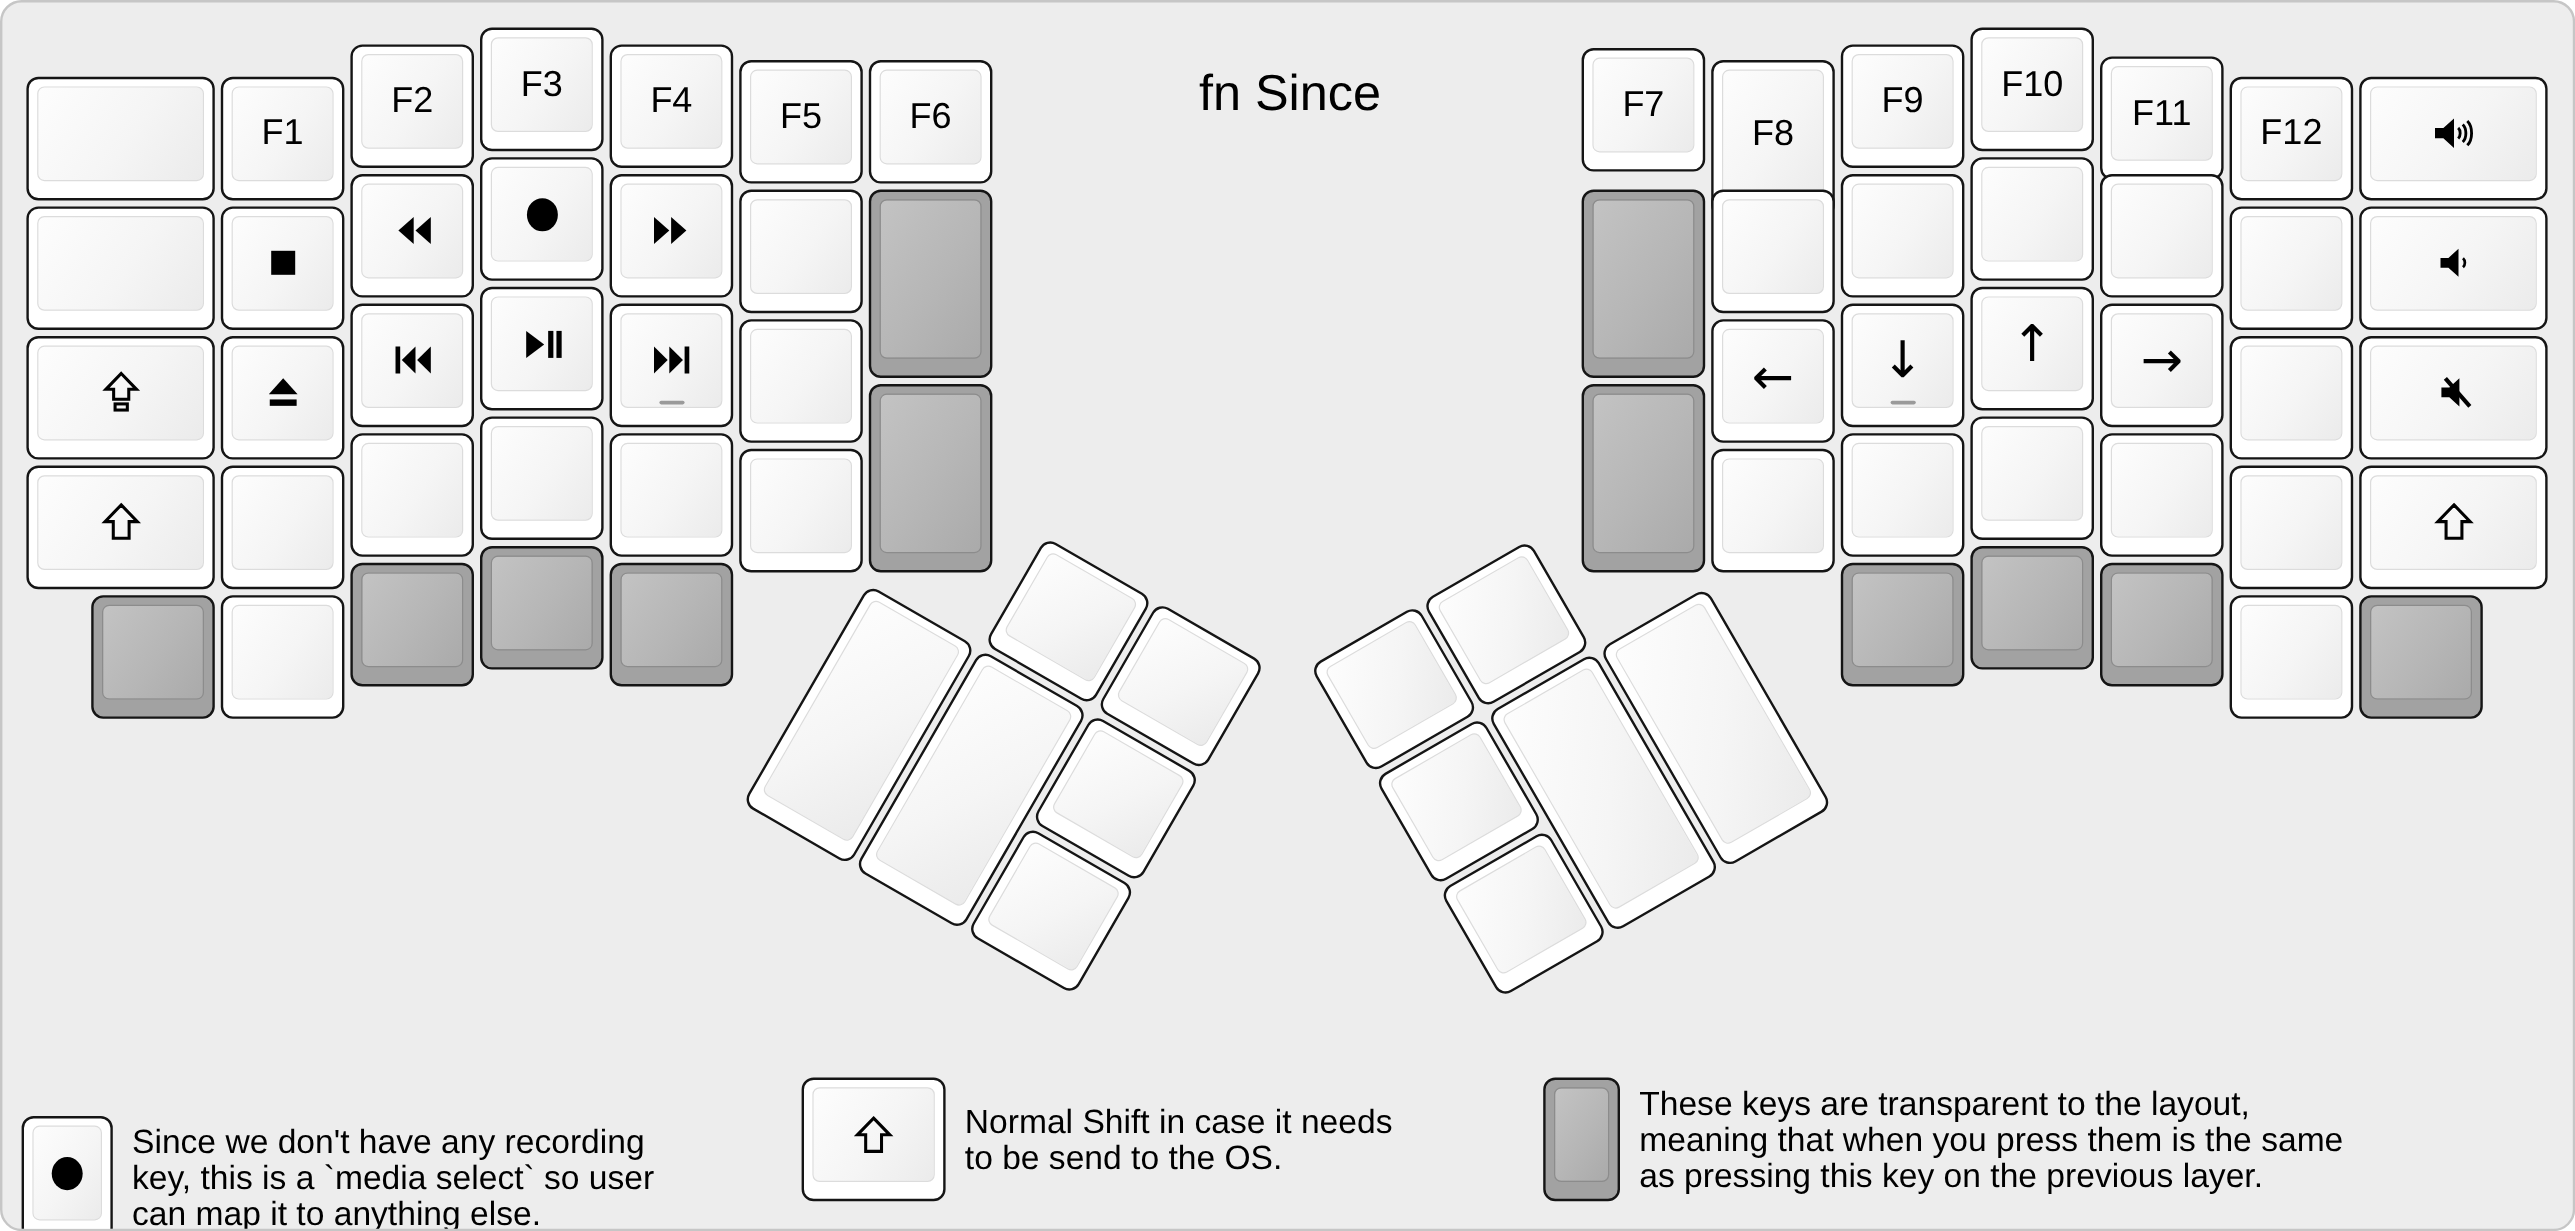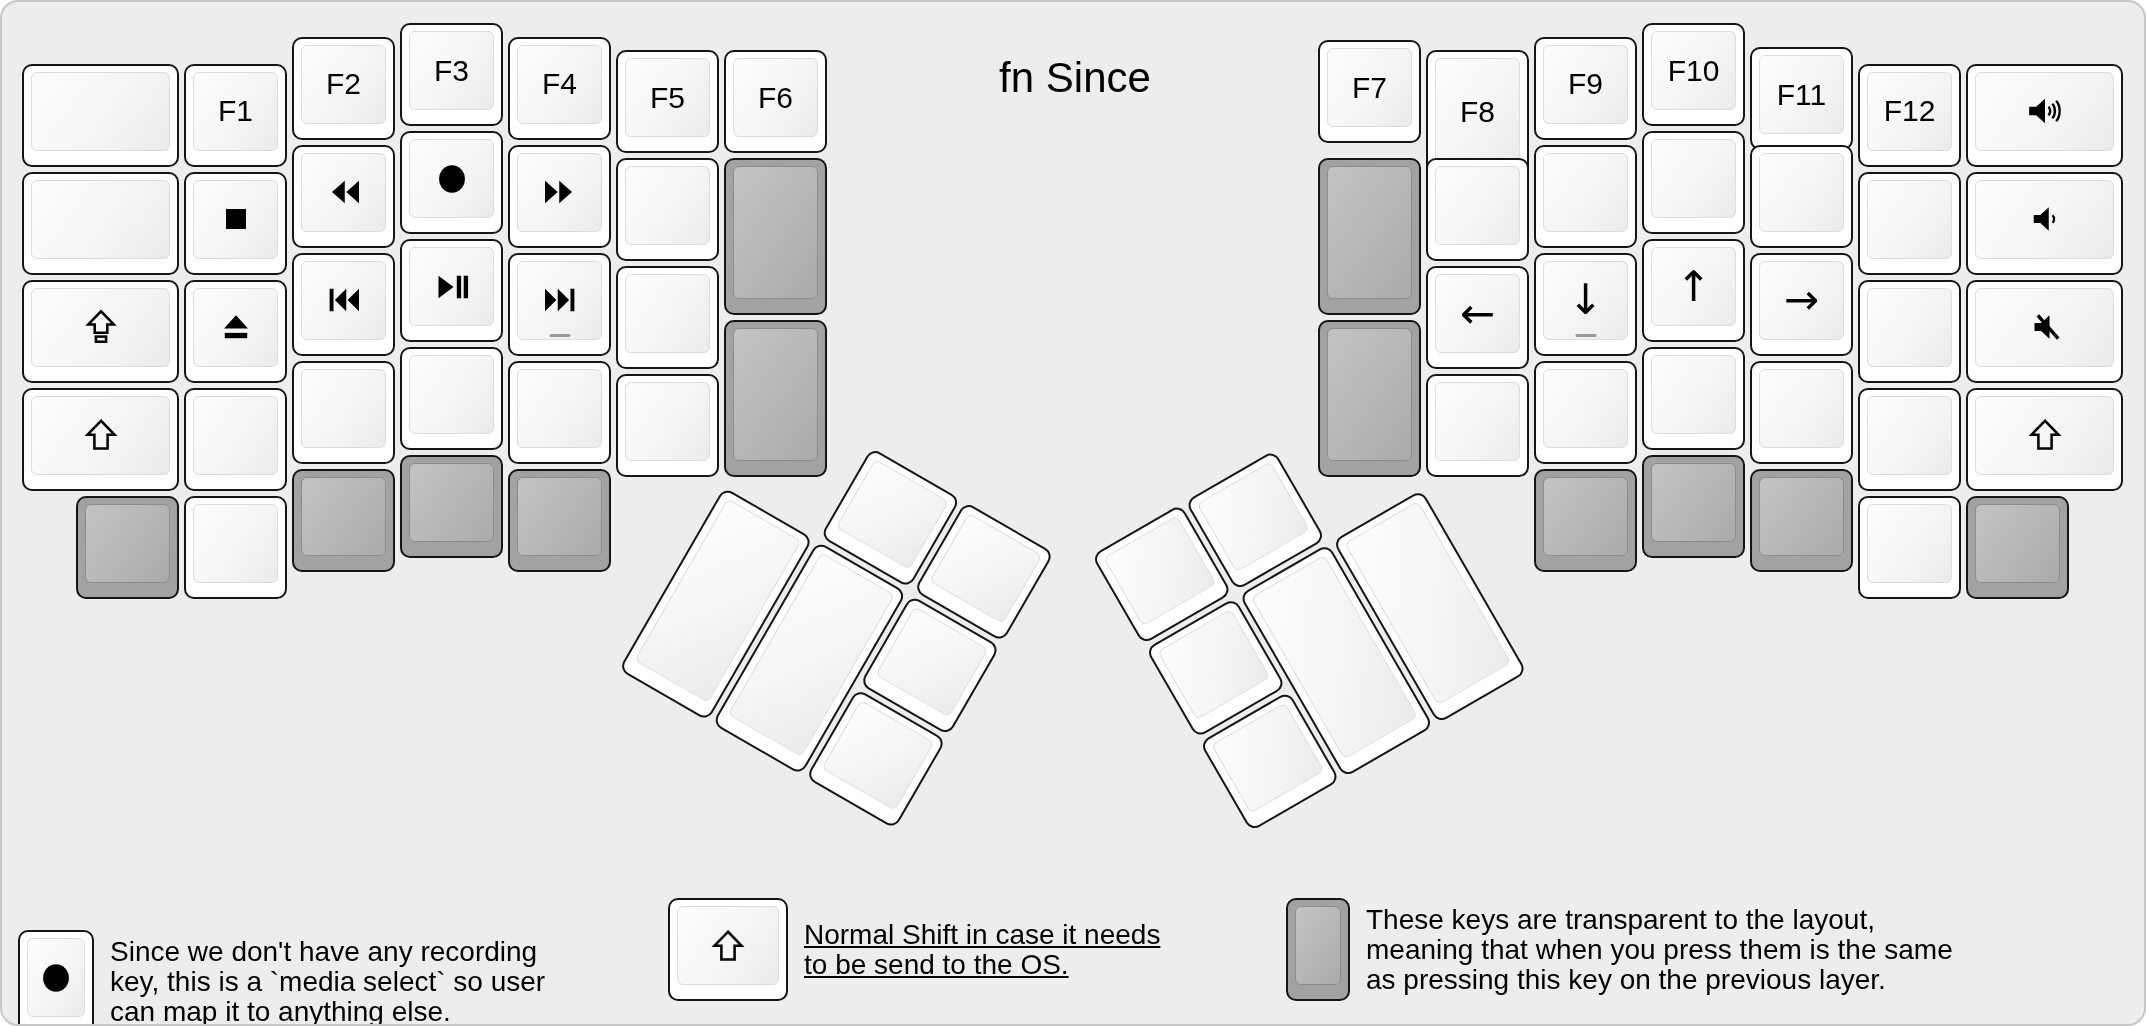--- a/index.html
+++ b/index.html
@@ -18,21 +18,21 @@
   .key.gray .keytop{background:linear-gradient(125deg,#c3c3c3 0%,#b6b6b6 55%,#aaaaaa 100%);border-color:#8c8c8c;}
   .flbl{font-size:30px;color:#000;line-height:1;}
   .glyph{display:flex;align-items:center;justify-content:center;}
   .glyph svg{display:block;}
   .arrow{font-family:"DejaVu Sans",sans-serif;font-size:42px;color:#000;line-height:1;}
   .homing{position:absolute;bottom:17px;left:50%;transform:translateX(-50%);
           width:21px;height:3px;background:#9a9a9a;border-radius:2px;}
   .legend-item{position:absolute;top:896px;display:flex;align-items:center;gap:16px;}
   .legend-item .sample{position:relative;height:103px;flex:none;}
   .legend-text{font-size:28px;line-height:30px;color:#000;white-space:pre-line;}
-  .li-1{left:16px;margin-top:32px;} .li-2{left:666px;text-decoration:underline;} .li-3{left:1284px;}
+  .li-1{left:16px;margin-top:32px;} .li-2{left:666px;} .li-3{left:1284px;}
 </style>
 </head>
 <body>
 
 <div class="canvas">
   <div class="kb-title">fn Since</div>
 
   <div id="kb">
       <div class="kgroup" style="left: 20px; top: 21px;">
         <div class="key" style="left: 0px; top: 40.5px; width: 157px; height: 103px;">

